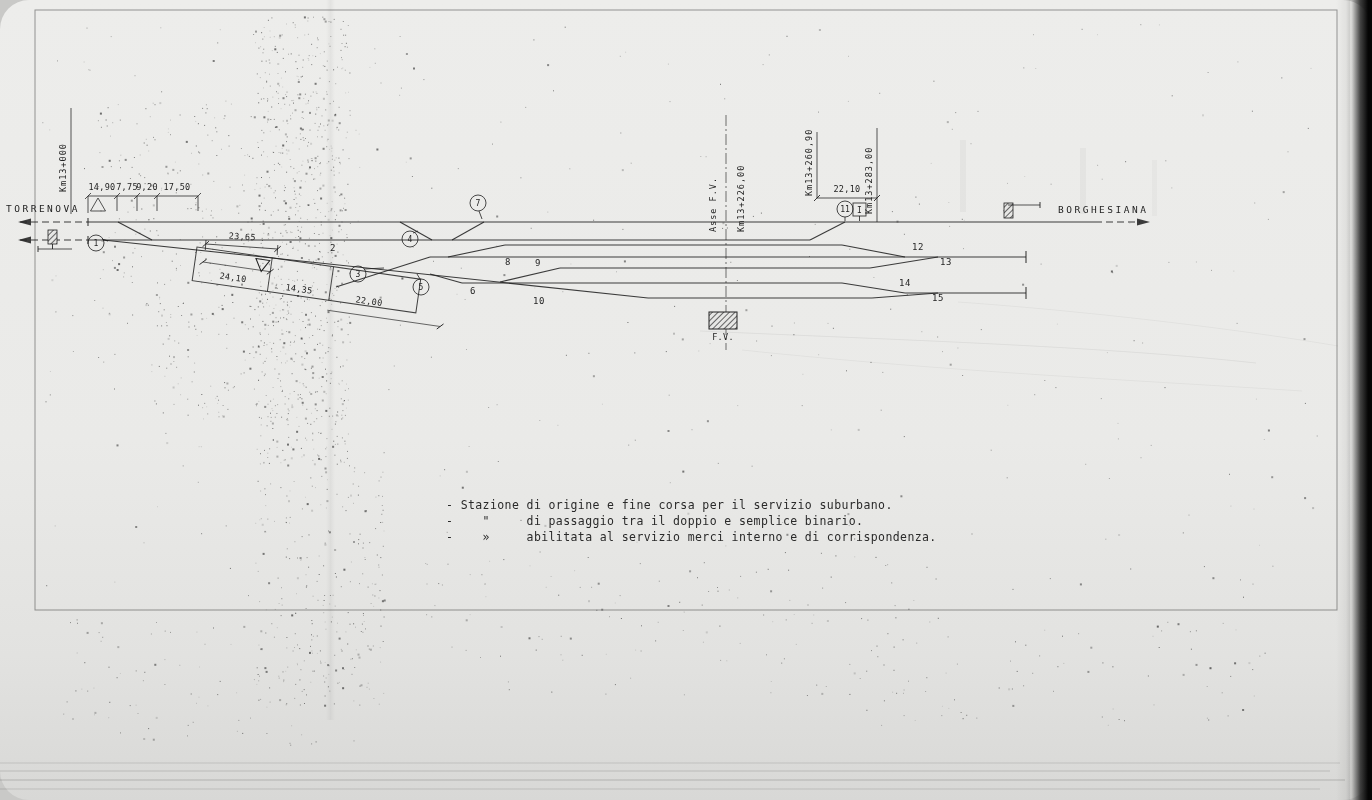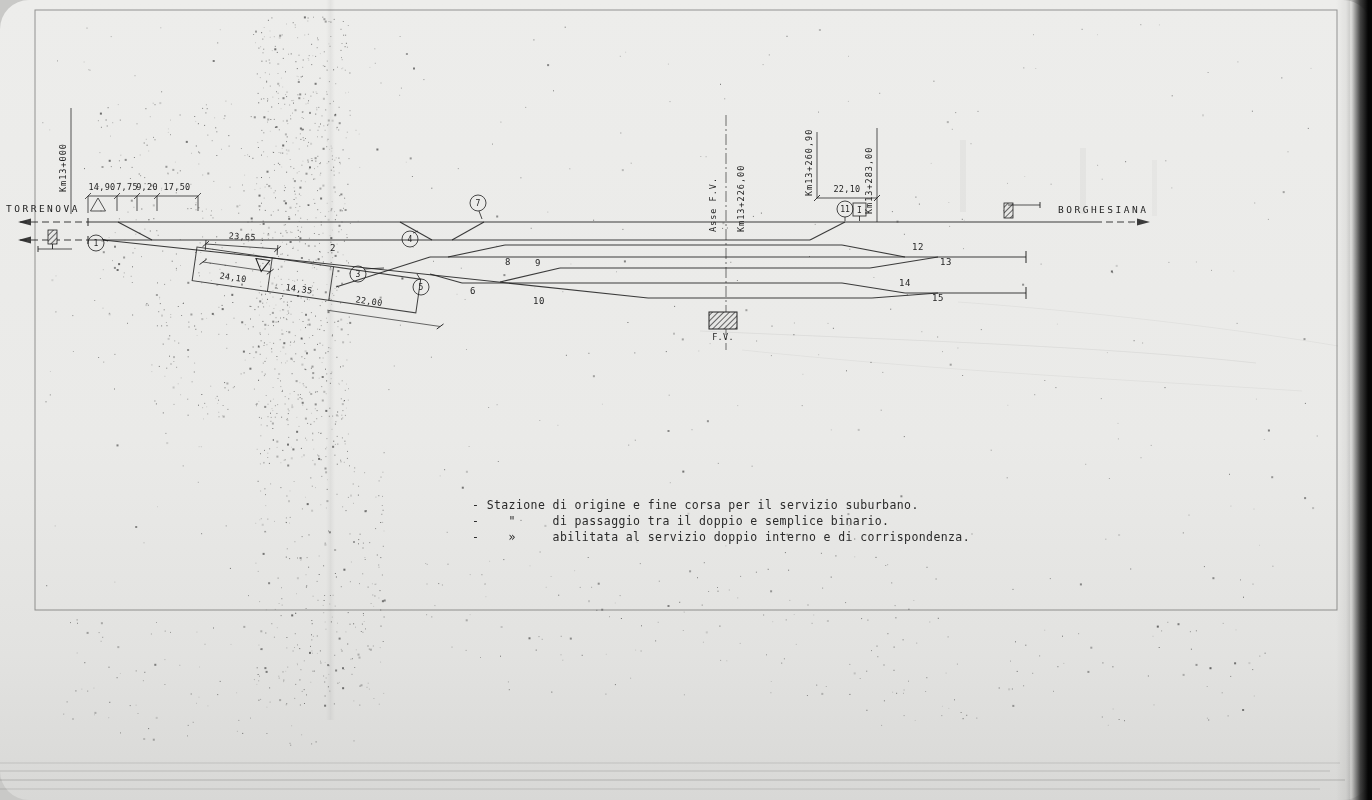--- a/index.html
+++ b/index.html
@@ -21,21 +21,21 @@
     background:linear-gradient(90deg,rgba(0,0,0,0),rgba(0,0,0,.07));
   }
   .bottom-streak{position:absolute;left:0;height:2px;background:rgba(40,40,40,.07);}
   #crease-vertical{
     position:absolute;top:0;left:326px;width:9px;height:720px;
     background:linear-gradient(90deg,rgba(0,0,0,0),rgba(0,0,0,.045),rgba(0,0,0,0));
   }
   #notes{
     position:absolute;left:446px;top:497px;
     font-size:11.5px;line-height:16px;color:#2a2a2a;
-    white-space:pre;letter-spacing:.4px;margin-left:26px;
+    white-space:pre;letter-spacing:.4px;
   }
   svg text{fill:#242424;}
   .lbl{font-size:9px;letter-spacing:.5px;}
   .dim{font-size:8.5px;letter-spacing:.3px;}
   .km{font-size:8.5px;letter-spacing:1px;}
   .station{font-size:9.5px;letter-spacing:2.5px;}
   .badge{font-size:8px;}
 </style>
 </head>
 <body>
@@ -2344,21 +2344,21 @@
       <text class="lbl" x="918" y="250">12</text>
       <text class="lbl" x="946" y="265">13</text>
       <text class="lbl" x="905" y="286">14</text>
       <text class="lbl" x="938" y="301">15</text>
     </g>
 
     <text class="station" x="6" y="212">TORRENOVA</text>
     <text class="station" x="1058" y="213">BORGHESIANA</text>
   </svg>
 
-  <div id="notes"><span>- Stazione di origine e fine corsa per il servizio suburbano.</span><br><span>-    "     di passaggio tra il doppio e semplice binario.</span><br><span>-    »     abilitata al servizio doppio interno e di corrispondenza.</span></div>
+  <div id="notes"><span>- Stazione di origine e fine corsa per il servizio suburbano.</span><br><span>-    "     di passaggio tra il doppio e semplice binario.</span><br><span>-    »     abilitata al servizio merci interno e di corrispondenza.</span></div>
 
   <div id="crease-vertical"></div>
   <div class="bottom-streak" style="top:762px;width:1340px;"></div>
   <div class="bottom-streak" style="top:770px;width:1330px;background:rgba(40,40,40,.09);"></div>
   <div class="bottom-streak" style="top:779px;width:1345px;background:rgba(40,40,40,.11);"></div>
   <div class="bottom-streak" style="top:788px;width:1320px;background:rgba(40,40,40,.08);"></div>
   <div id="page-edge-right-soft"></div>
   <div id="page-edge-right"></div>
 </div>
 

